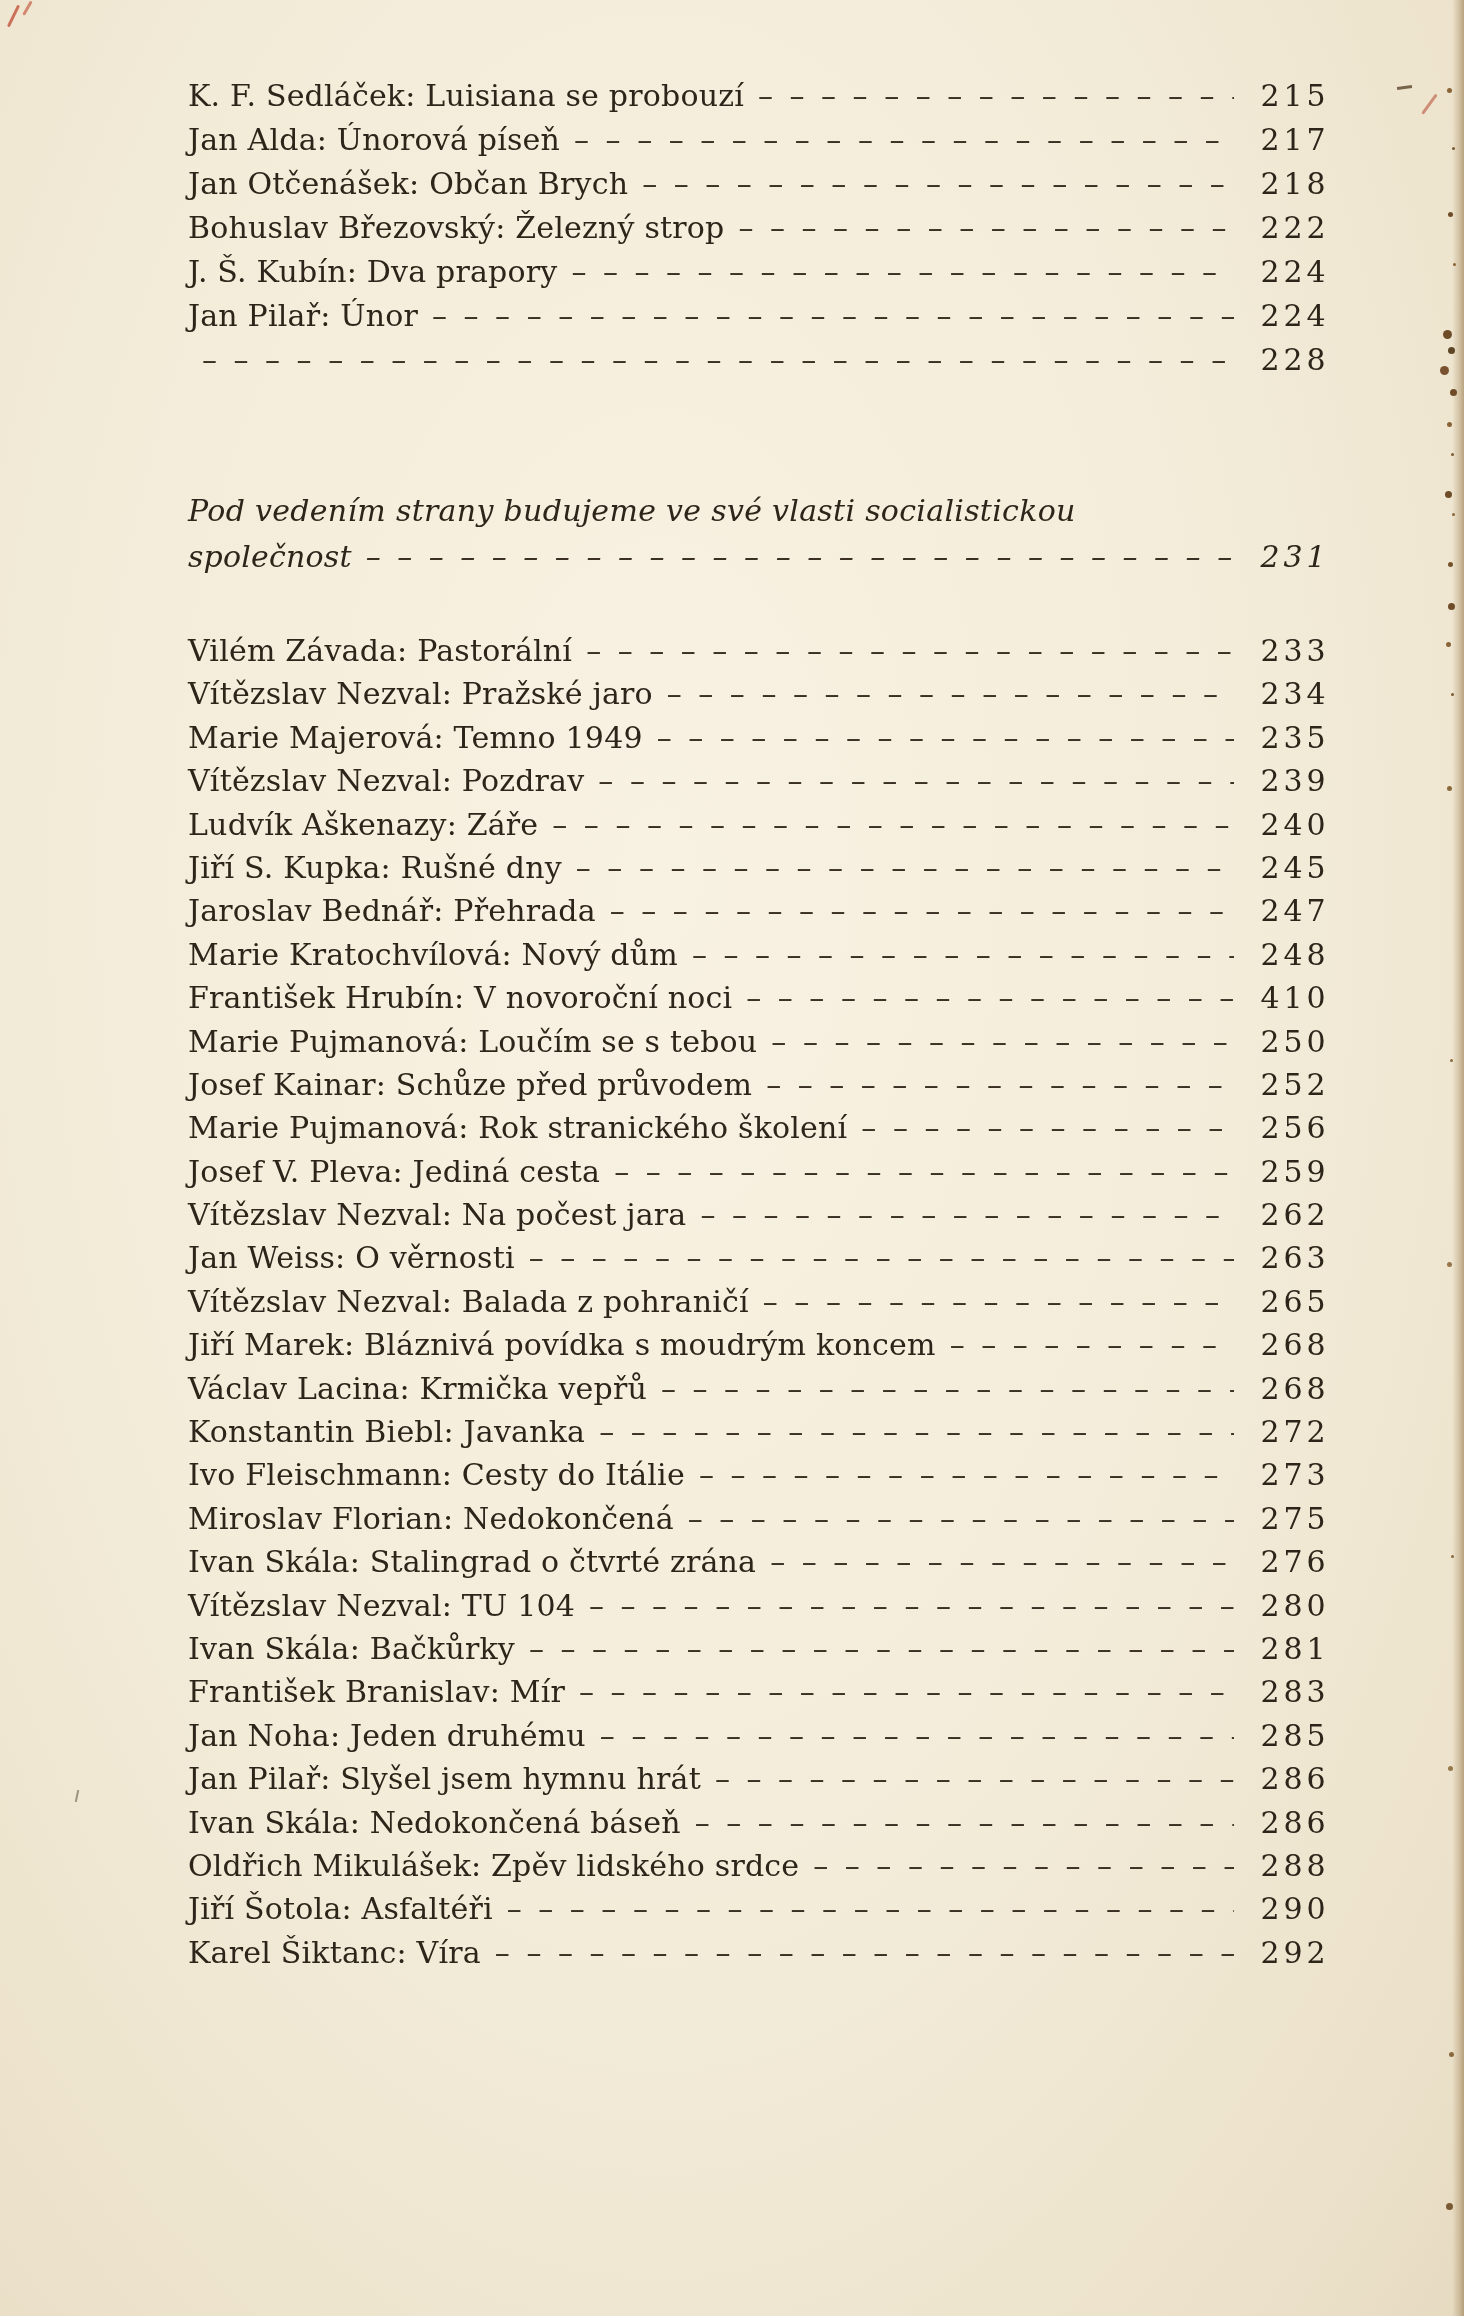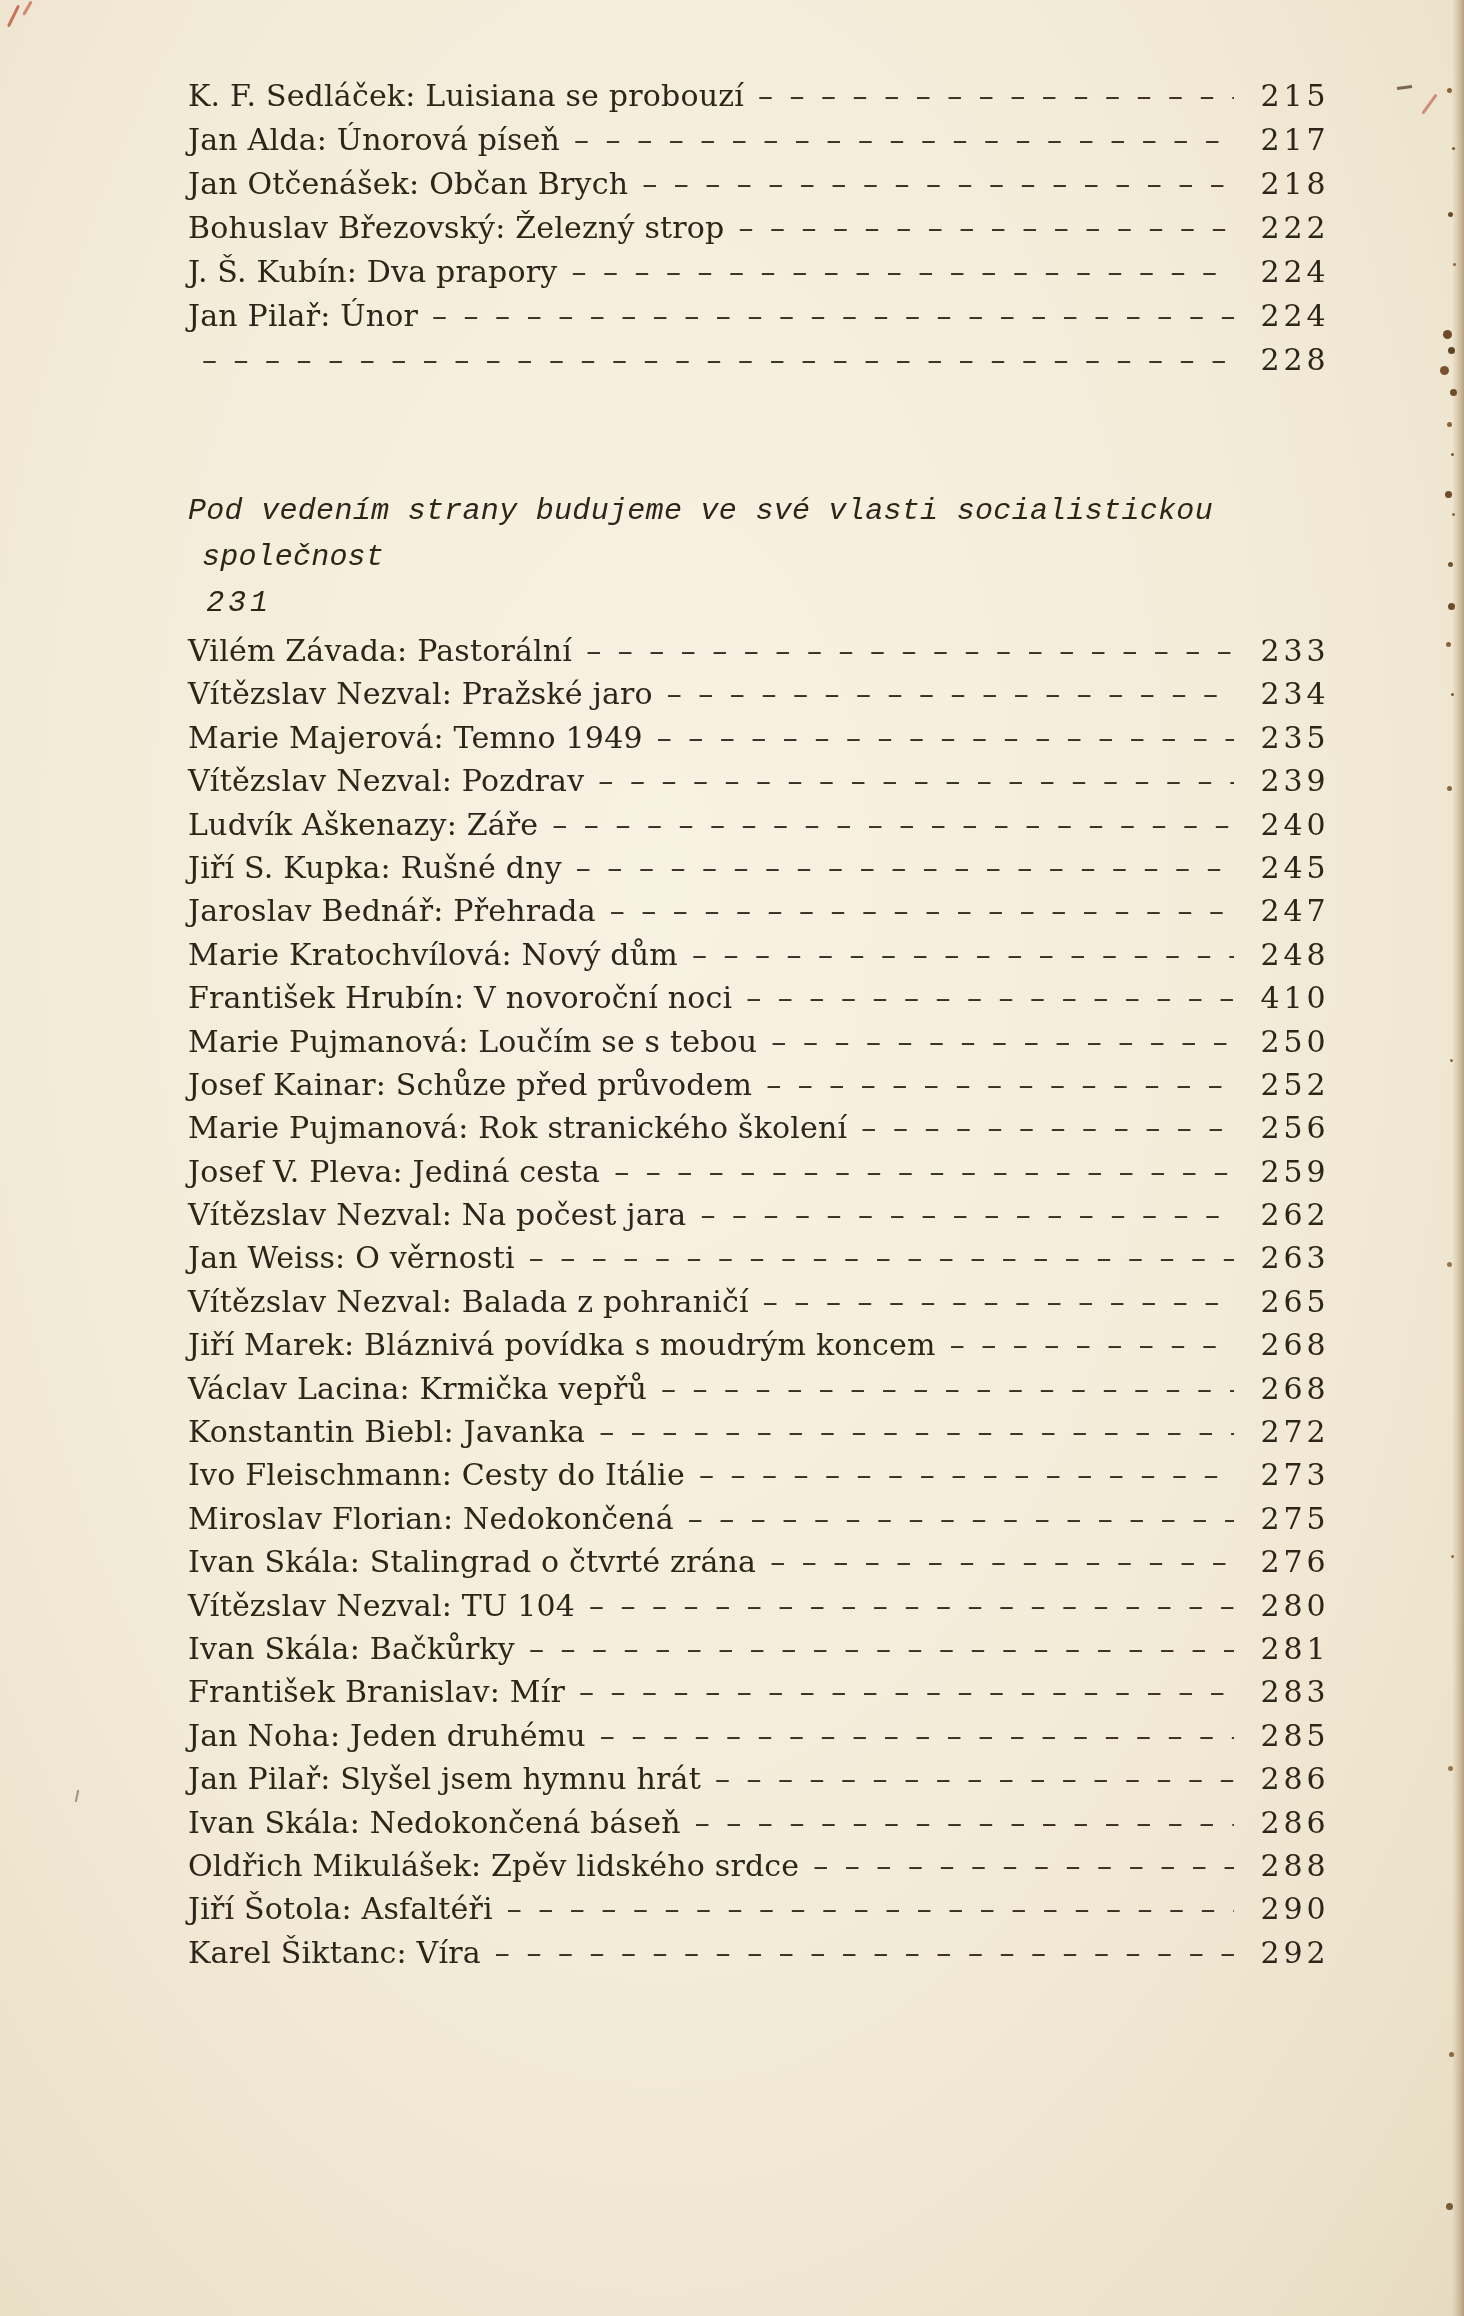--- a/index.html
+++ b/index.html
@@ -41,28 +41,27 @@
   .pagenum {
     flex: 0 0 auto;
     min-width: 74px;
     text-align: center;
     letter-spacing: 0.13em;
   }
   .section-heading {
     margin-top: 106px;
     font-style: italic;
     font-size: 30px;
-    font-family: Liberation Mono, monospace;
   }
   .section-heading .hline1 {
     height: 46px; line-height: 46px;
     letter-spacing: 0.3px;
     white-space: nowrap;
   }
-  .section-heading .row { height: 46px; line-height: 46px; flex-direction: column; }
+  .section-heading .row { height: 46px; line-height: 46px; }
   .toc-block-2 { margin-top: 49px; }
 
   
   .right-edge {
     position: absolute; top: 0; right: 0;
     width: 12px; height: 100%;
     background: linear-gradient(to right, rgba(170,140,95,0) 0%, rgba(168,138,94,0.35) 55%, rgba(140,108,64,0.55) 100%);
   }
   .edge-speckles {
     position: absolute; top: 0; right: 10px;

